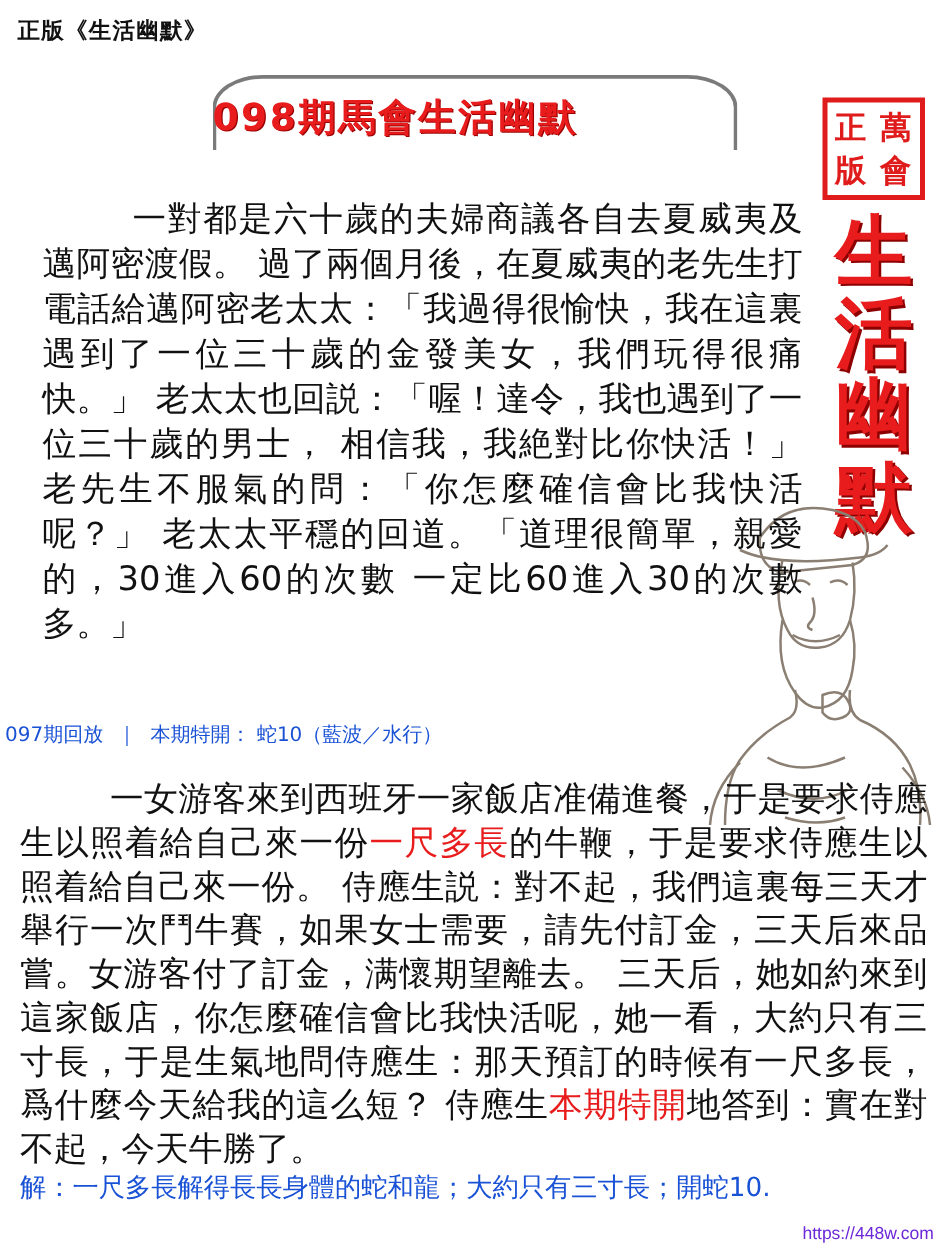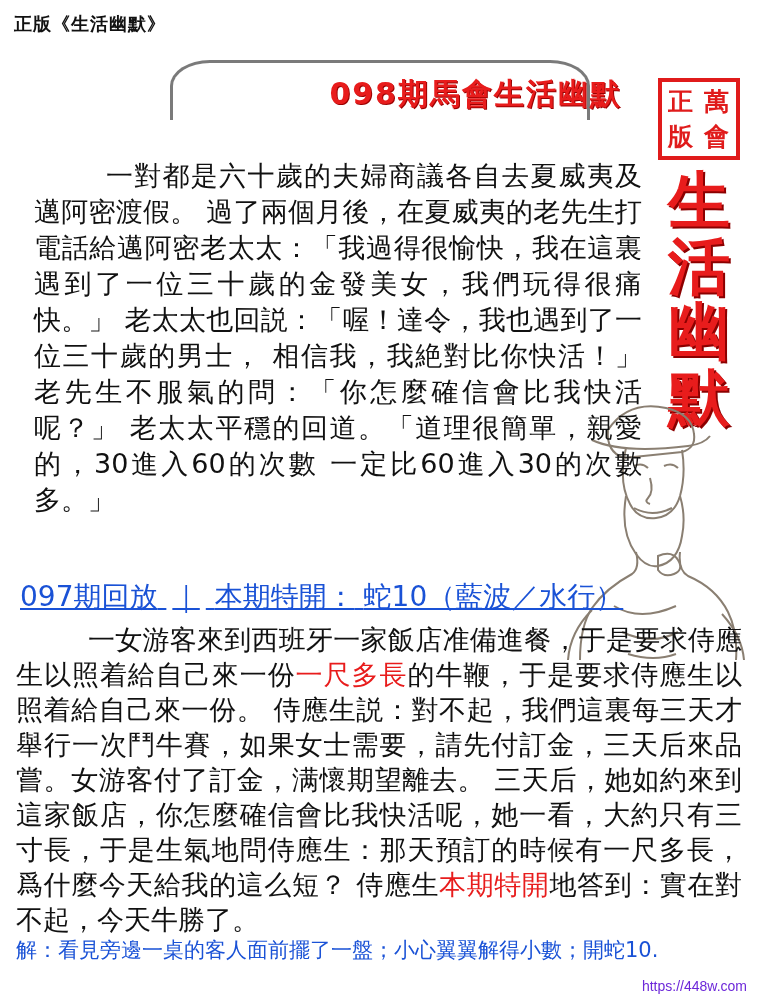--- a/index.html
+++ b/index.html
@@ -45,21 +45,21 @@
     border-left: 3px solid #7a7a7a;
     border-right: 3px solid #7a7a7a;
     border-radius: 40px 40px 0 0 / 26px 26px 0 0;
     box-sizing: border-box;
   }
   .banner-title {
     position: absolute;
     top: 18px;
     left: 0;
     width: 452px;
-    text-align: right;
+    text-align: left;
     font-size: 30px;
     font-weight: bold;
     color: #e81c1c;
     letter-spacing: 2px;
     text-shadow: 1px 1px 0 #9b0000;
     white-space: nowrap;
   }
 
   
   .seal {
@@ -111,26 +111,25 @@
     top: 158px;
     left: 34px;
     width: 608px;
     text-indent: 72px;
   }
 
   
   .blue-line {
     position: absolute;
     top: 578px;
-    left: 20px;
+    left: 4px;
     width: 620px;
-    font-size: 28px;
+    font-size: 16px;
     color: #1a52d6;
     white-space: nowrap;
-    text-decoration: underline;
   }
   .blue-line .sep {
     color: #1a52d6;
     padding: 0 6px;
   }
   .blue-line .bold-red { color: #1a52d6; }
 
   
   #story2 {
     top: 622px;
@@ -232,15 +231,15 @@
   <span>097期回放</span>
   <span class="sep">｜</span>
   <span>本期特開：</span>
   <span class="bold-red">蛇10（藍波／水行）</span>
 </div>
 
 <div class="body-text" id="story2">
   <span>一女游客來到西班牙一家飯店准備進餐，于是要求侍應生以照着給自己來一份</span><span class="hl-red">一尺多長</span><span>的牛鞭，于是要求侍應生以照着給自己來一份。 侍應生説：對不起，我們這裏每三天才舉行一次鬥牛賽，如果女士需要，請先付訂金，三天后來品嘗。女游客付了訂金，满懷期望離去。 三天后，她如約來到這家飯店，你怎麼確信會比我快活呢，她一看，大約只有三寸長，于是生氣地問侍應生：那天預訂的時候有一尺多長，爲什麼今天給我的這么短？ 侍應生</span><span class="hl-red">本期特開</span><span>地答到：實在對不起，今天牛勝了。</span>
 </div>
 
-<div class="answer-line">解：看見旁邊一桌的客人面前擺了一盤；小心翼翼解得小數；開蛇10.</div>
+<div class="answer-line">解：一尺多長解得長長身體的蛇和龍；大約只有三寸長；開蛇10.</div>
 
 <div class="footer-url">https://448w.com</div>
 
 </body></html>

